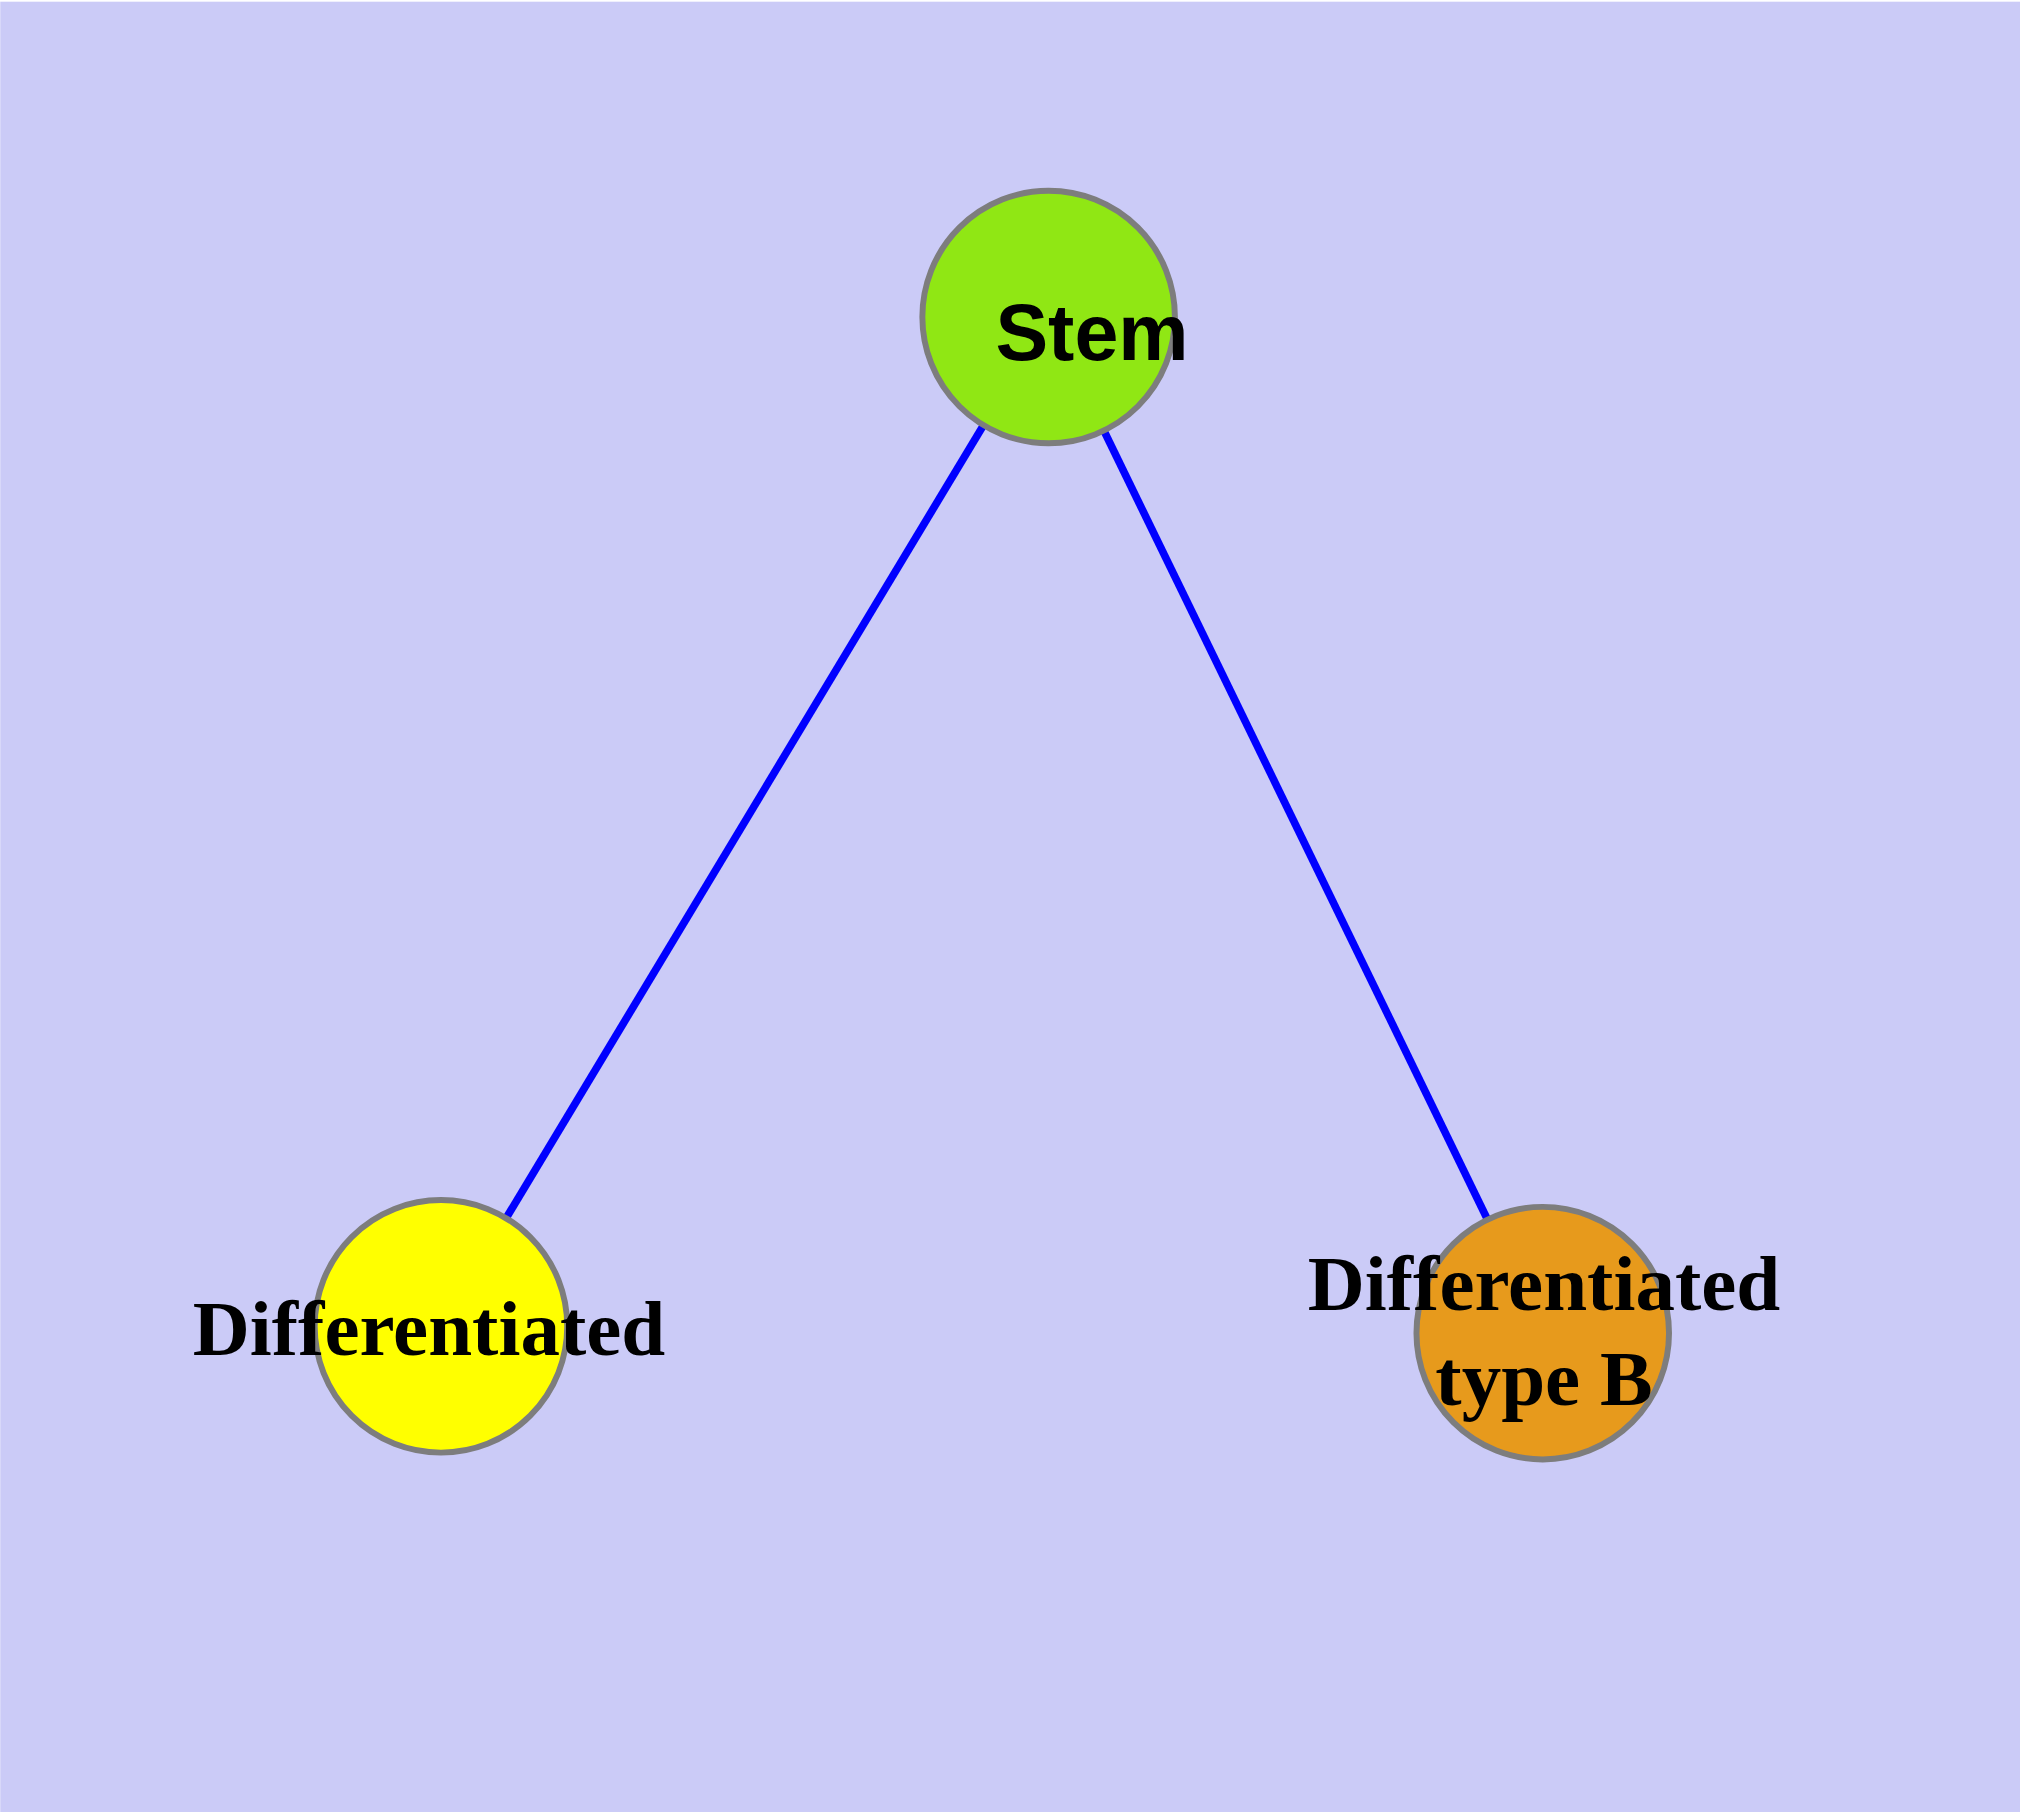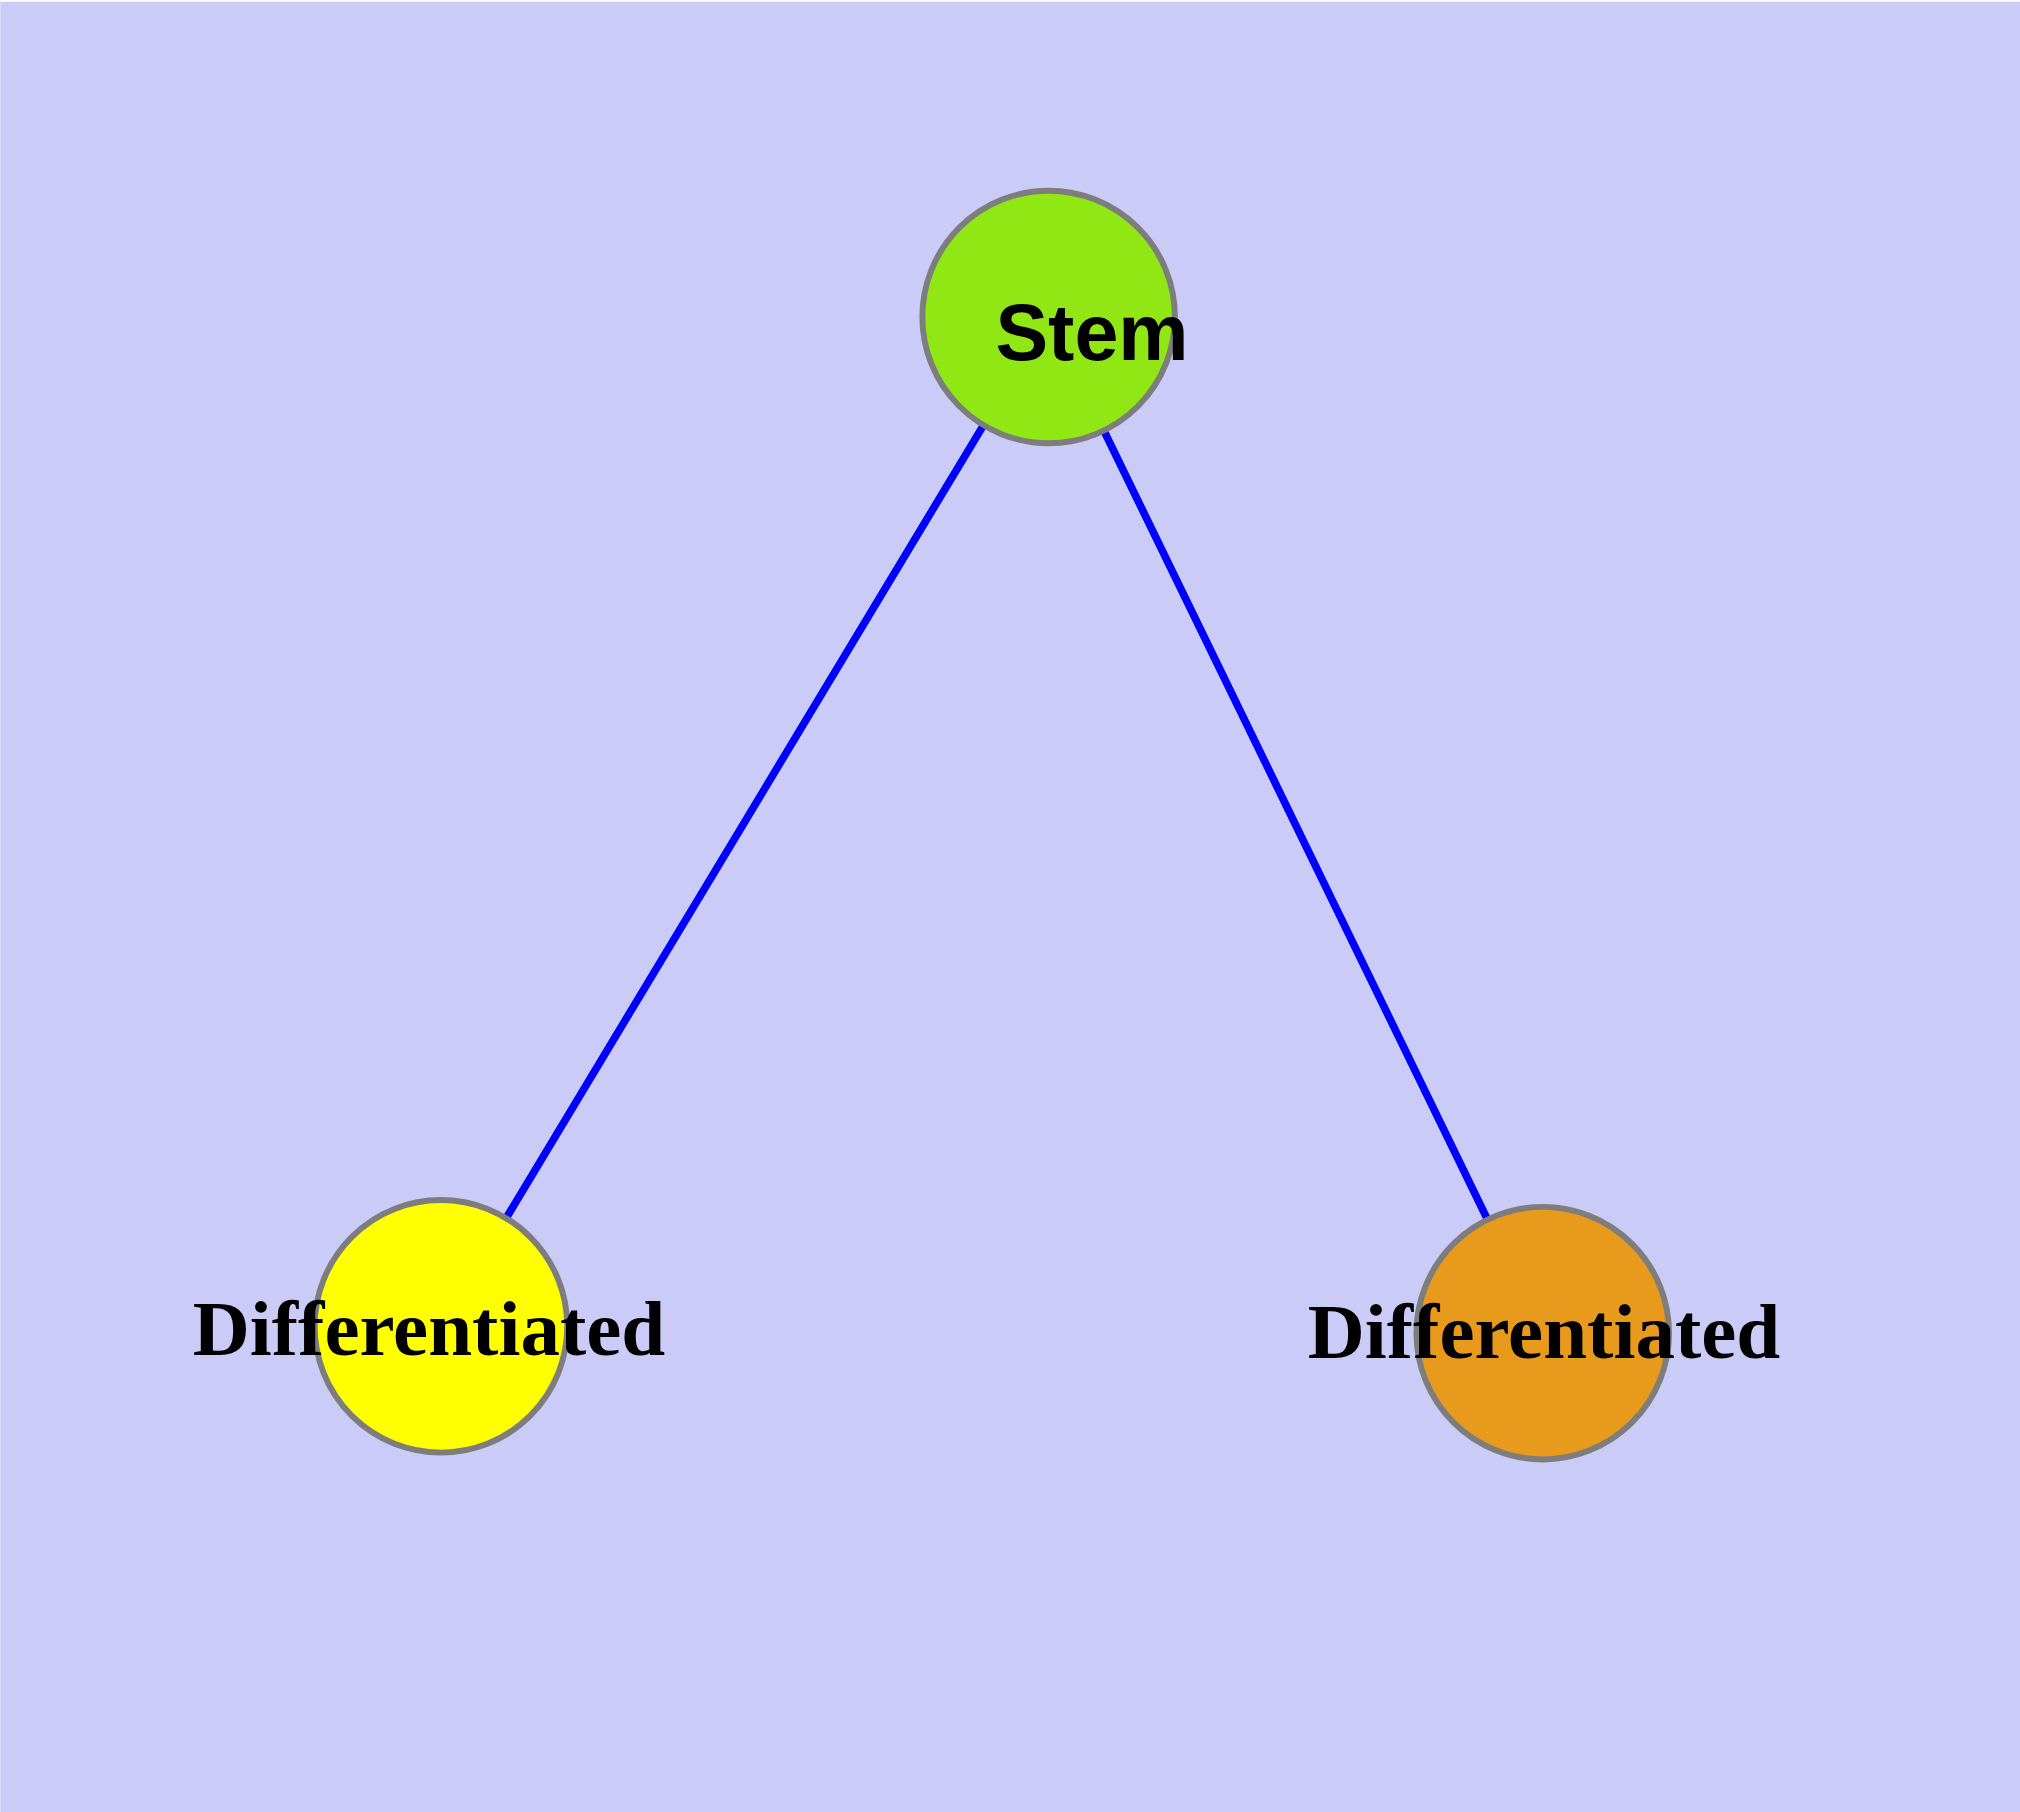--- a/index.html
+++ b/index.html
@@ -67,16 +67,17 @@
   </svg>
 
   <div class="node-label" style="left:1092px; top:317px;margin-top:16px;">Stem</div>
 
   <div class="node-label" style="left:429px; top:1329px;">
     <span class="lbl-line">Differentiated</span>
   </div>
 
   <div class="node-label" style="left:1544px; top:1332px;">
     <span class="lbl-line">Differentiated</span>
+    <span class="lbl-line">type B</span>
   </div>
 
 </div>
 
 
 </body></html>

